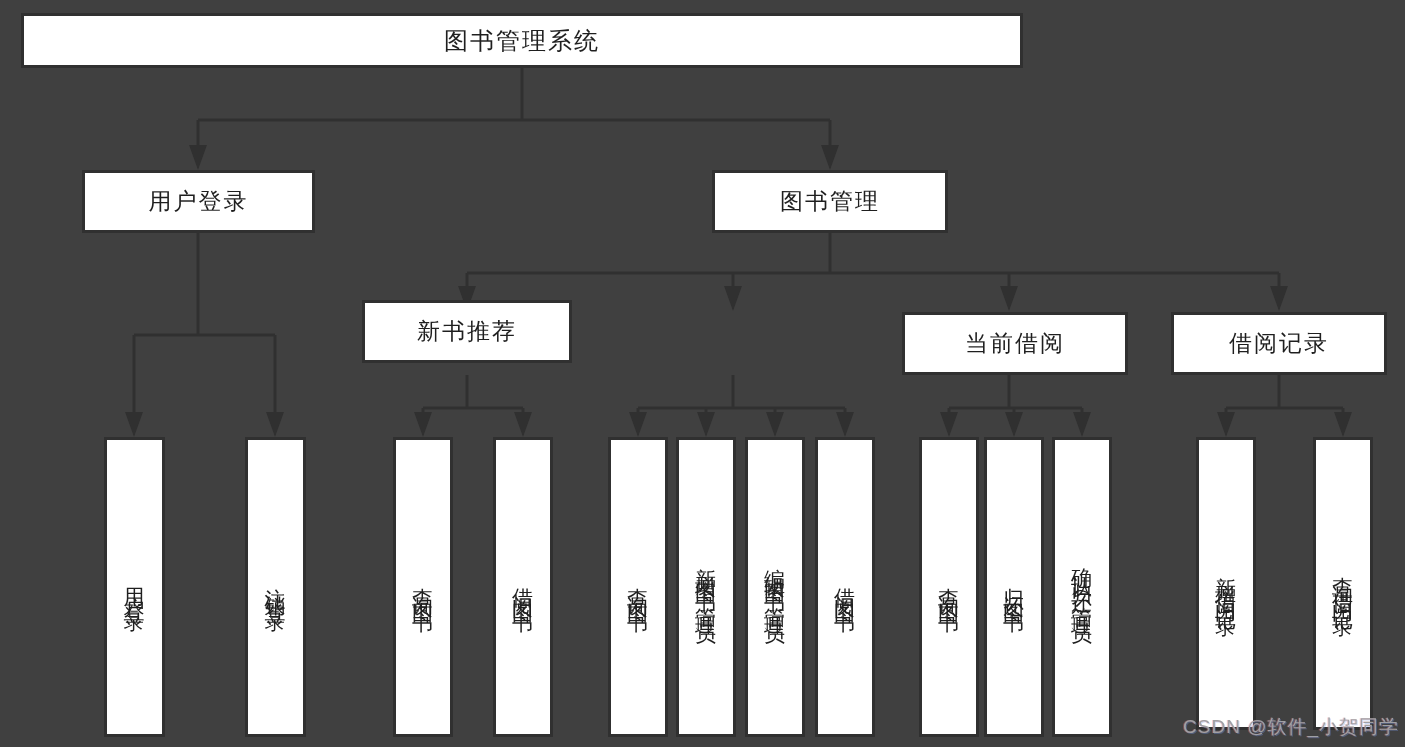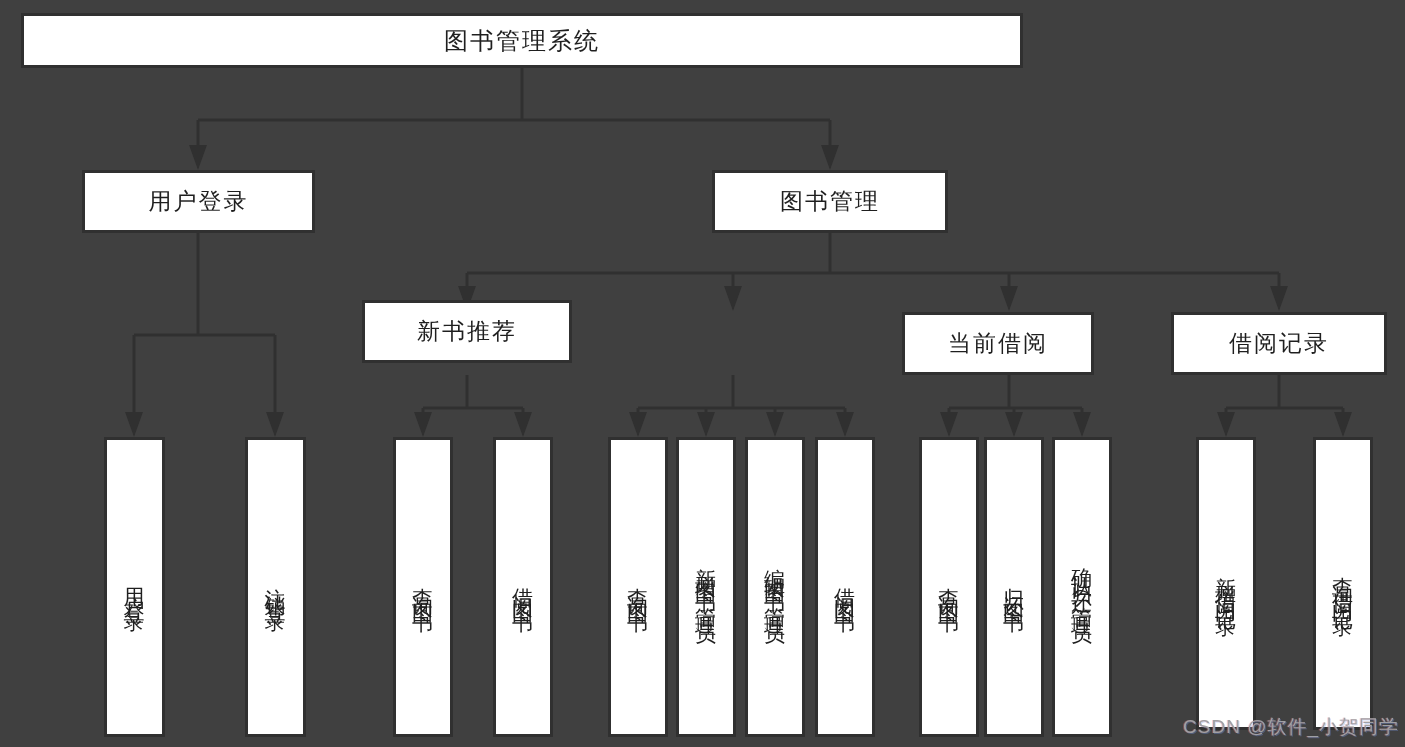--- a/index.html
+++ b/index.html
@@ -105,21 +105,21 @@
       <polygon points="1334,412 1352,412 1343,437"></polygon>
     </g>
   </svg>
 
   <div class="hbox root" style="left:21px; top:13px; width:1002px; height:55px;">图书管理系统</div>
 
   <div class="hbox" style="left:82px; top:170px; width:233px; height:63px;">用户登录</div>
   <div class="hbox" style="left:712px; top:170px; width:236px; height:63px;">图书管理</div>
 
   <div class="hbox" style="left:362px; top:300px; width:210px; height:63px;">新书推荐</div>
-  <div class="hbox" style="left:902px; top:312px; width:192px; height:63px;">当前借阅</div>
+  <div class="hbox" style="left:902px; top:312px; width:226px; height:63px;">当前借阅</div>
   <div class="hbox" style="left:1171px; top:312px; width:216px; height:63px;">借阅记录</div>
 
   <div class="vbox" style="left:104px; width:61px;">用户登录</div>
   <div class="vbox" style="left:245px; width:61px;">注销登录</div>
 
   <div class="vbox" style="left:393px;">查询图书</div>
   <div class="vbox" style="left:493px;">借阅图书</div>
 
   <div class="vbox" style="left:608px;">查询图书</div>
   <div class="vbox" style="left:676px;">新增图书（管理员）</div>

